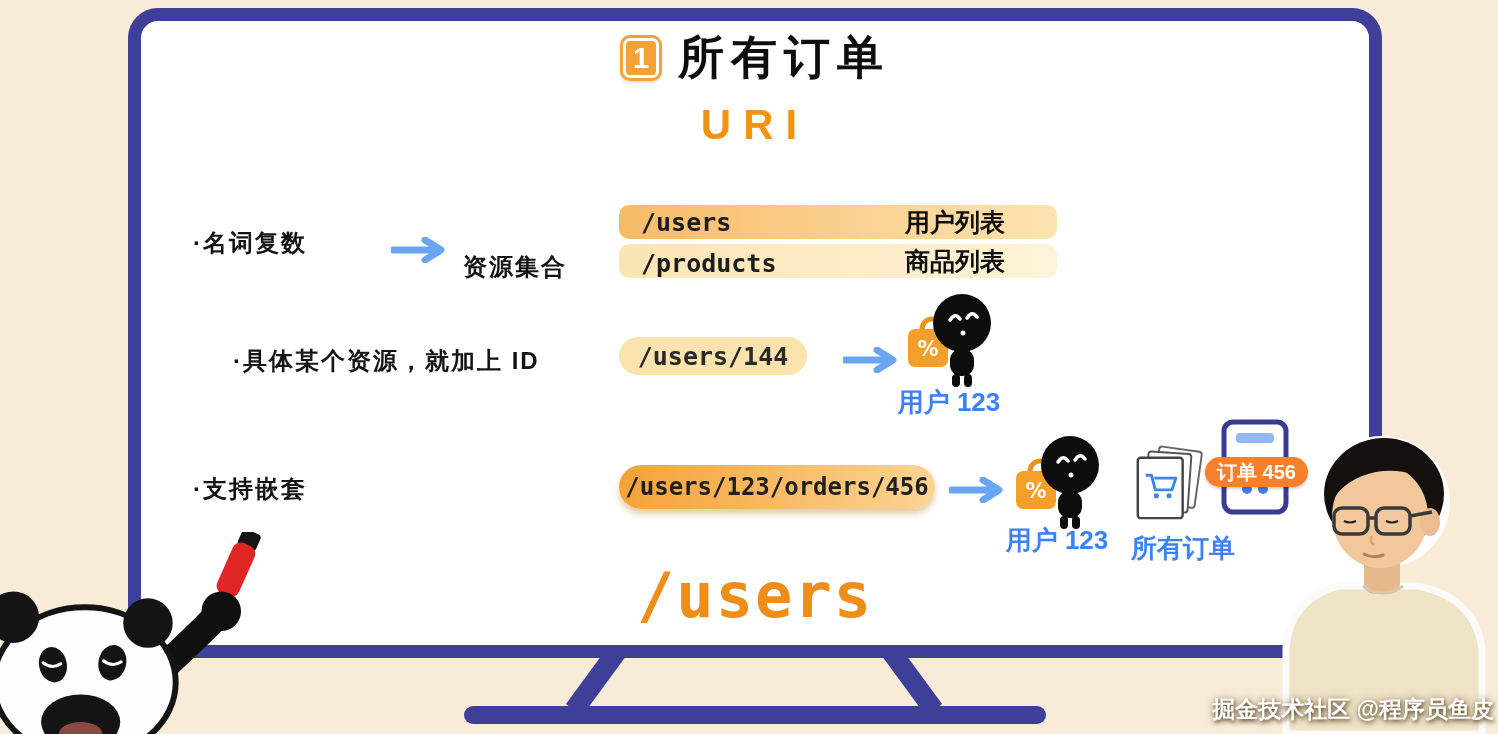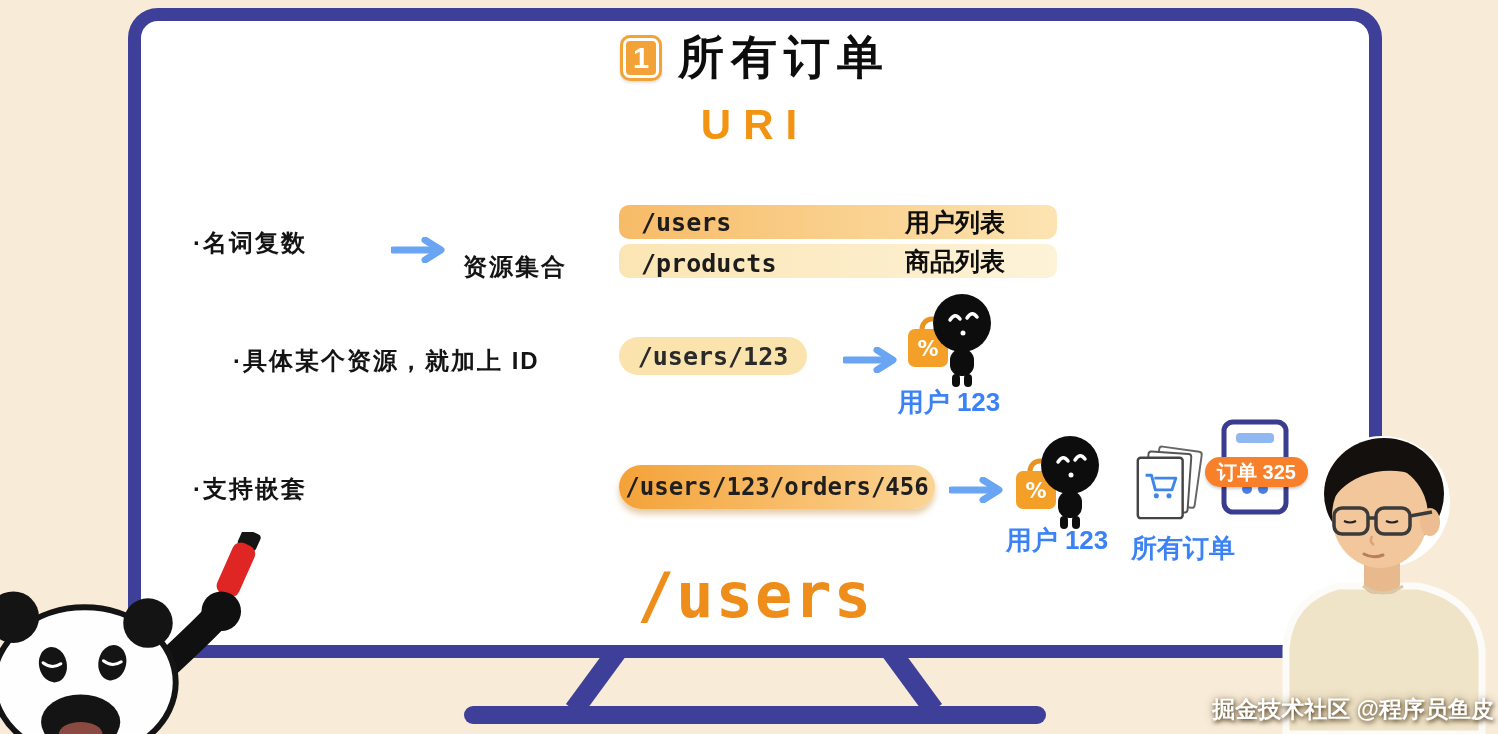--- a/index.html
+++ b/index.html
@@ -177,21 +177,21 @@
           <span class="ex-path">/users</span>
           <span class="ex-desc">用户列表</span>
         </div>
         <div class="ex-pill ex-b">
           <span class="ex-path">/products</span>
           <span class="ex-desc">商品列表</span>
         </div>
       </div>
 
       <span class="bullet r2-bullet">·具体某个资源，就加上 ID</span>
-      <div class="pill2 mono">/users/123</div>
+      <div class="pill2 mono">/users/144</div>
       <svg class="arrow a2" viewBox="0 0 58 26">
         <path d="M2,13 H40" stroke="#69a5f2" stroke-width="7" stroke-linecap="round" fill="none"></path>
         <path d="M34,3 L50,13 L34,23" stroke="#69a5f2" stroke-width="7" stroke-linecap="round" stroke-linejoin="round" fill="none"></path>
       </svg>
       <svg class="shopper1" viewBox="0 0 110 100">
         <use href="#shopper-def"></use>
       </svg>
       <span class="caption cap-user1">用户 123</span>
 
       <span class="bullet r3-bullet">·支持嵌套</span>
@@ -218,21 +218,21 @@
         <circle cx="40" cy="52" r="2.6" fill="#3f86e8"></circle>
       </svg>
       <span class="caption cap-orders">所有订单</span>
 
       <svg class="phone" viewBox="0 0 68 96">
         <rect x="3" y="3" width="62" height="90" rx="9" fill="#ffffff" stroke="#3a3c8f" stroke-width="5"></rect>
         <rect x="15" y="14" width="38" height="10" rx="4" fill="#8fb7f2"></rect>
         <circle cx="26" cy="70" r="5" fill="#4a7fe8"></circle>
         <circle cx="42" cy="70" r="5" fill="#4a7fe8"></circle>
       </svg>
-      <div class="order-badge">订单 325</div>
+      <div class="order-badge">订单 456</div>
 
       <div class="big-path">/users</div>
 
     </div>
   </div>
 
   <svg class="panda" width="300" height="202" viewBox="0 0 300 204">
     <g transform="rotate(24 240 40)">
       <rect x="230" y="-4" width="20" height="18" rx="4" fill="#151515"></rect>
       <rect x="228" y="10" width="24" height="56" rx="9" fill="#e02525"></rect>

